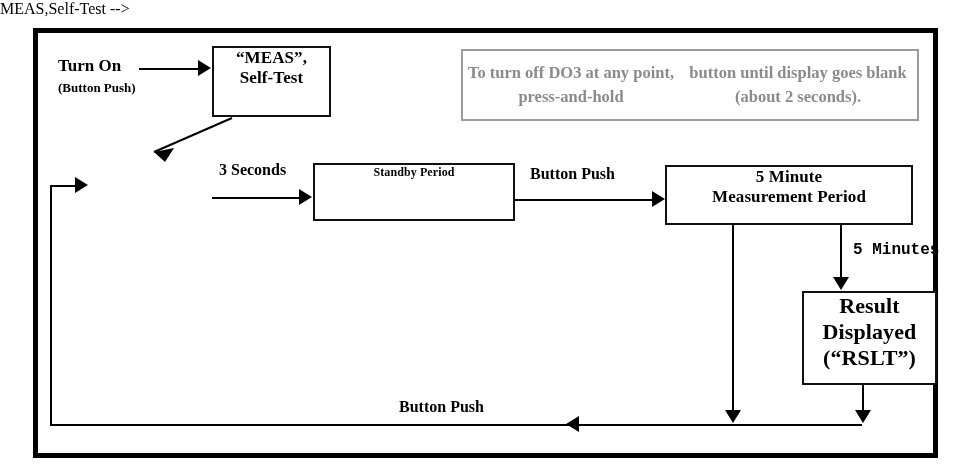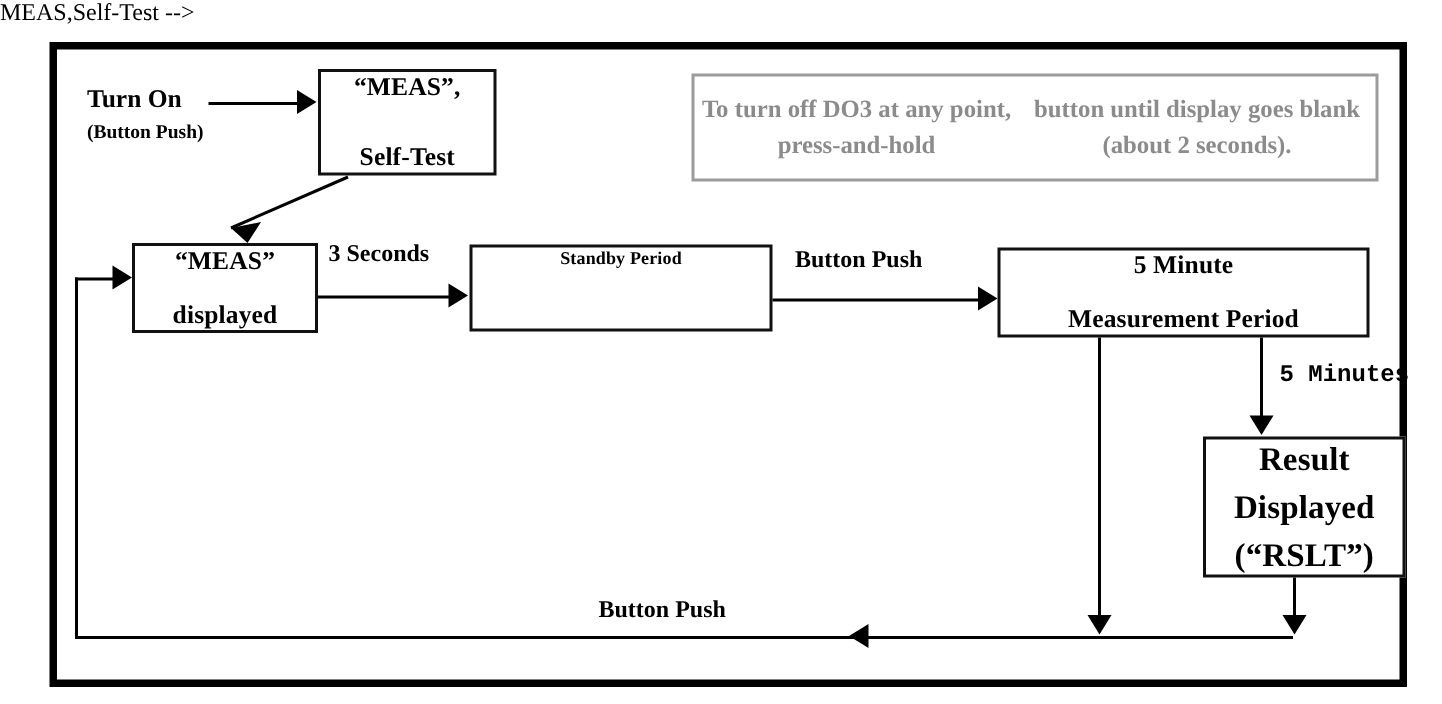--- a/index.html
+++ b/index.html
@@ -30,21 +30,21 @@
   }
   
   .node {
     position: absolute;
     border: 2px solid #111111;
     background: #ffffff;
     box-sizing: border-box;
     display: flex;
     flex-direction: column;
     align-items: center;
-    justify-content: space-between;
+    justify-content: flex-start;
     text-align: center;
     font-weight: bold;
     color: #000000;
     line-height: 1.18;
     letter-spacing: 0.1px;
   }
   .node .line { display: block; white-space: nowrap; }
 
   
   #note-box {
@@ -137,24 +137,20 @@
     <span class="line">Self-Test</span>
   </div>
 
   
   <svg class="diag-svg" style="left:132px; top:112px;" width="110" height="52">
     <line x1="100" y1="6" x2="22" y2="40" stroke="#000000" stroke-width="2"></line>
     <polygon points="22,40 42,36 33,50" fill="#000000"></polygon>
   </svg>
 
   
-  <div class="node" style="left:88px; top:162px; width:124px; height:60px; font-size:17px;">
-    <span class="line">“MEAS”</span>
-    <span class="line">displayed</span>
-  </div>
 
   
   <div class="edge-label" style="left:219px; top:161px;font-family:Liberation Serif, serif;">3 Seconds</div>
   <div class="hline" style="left:212px; top:197px; width:88px;"></div>
   <div class="arrow-right" style="left:299px; top:189px;"></div>
 
   
   <div class="node" style="left:313px; top:163px; width:202px; height:58px; font-size:12px;">
     <span class="line">Standby Period</span>
   </div>

